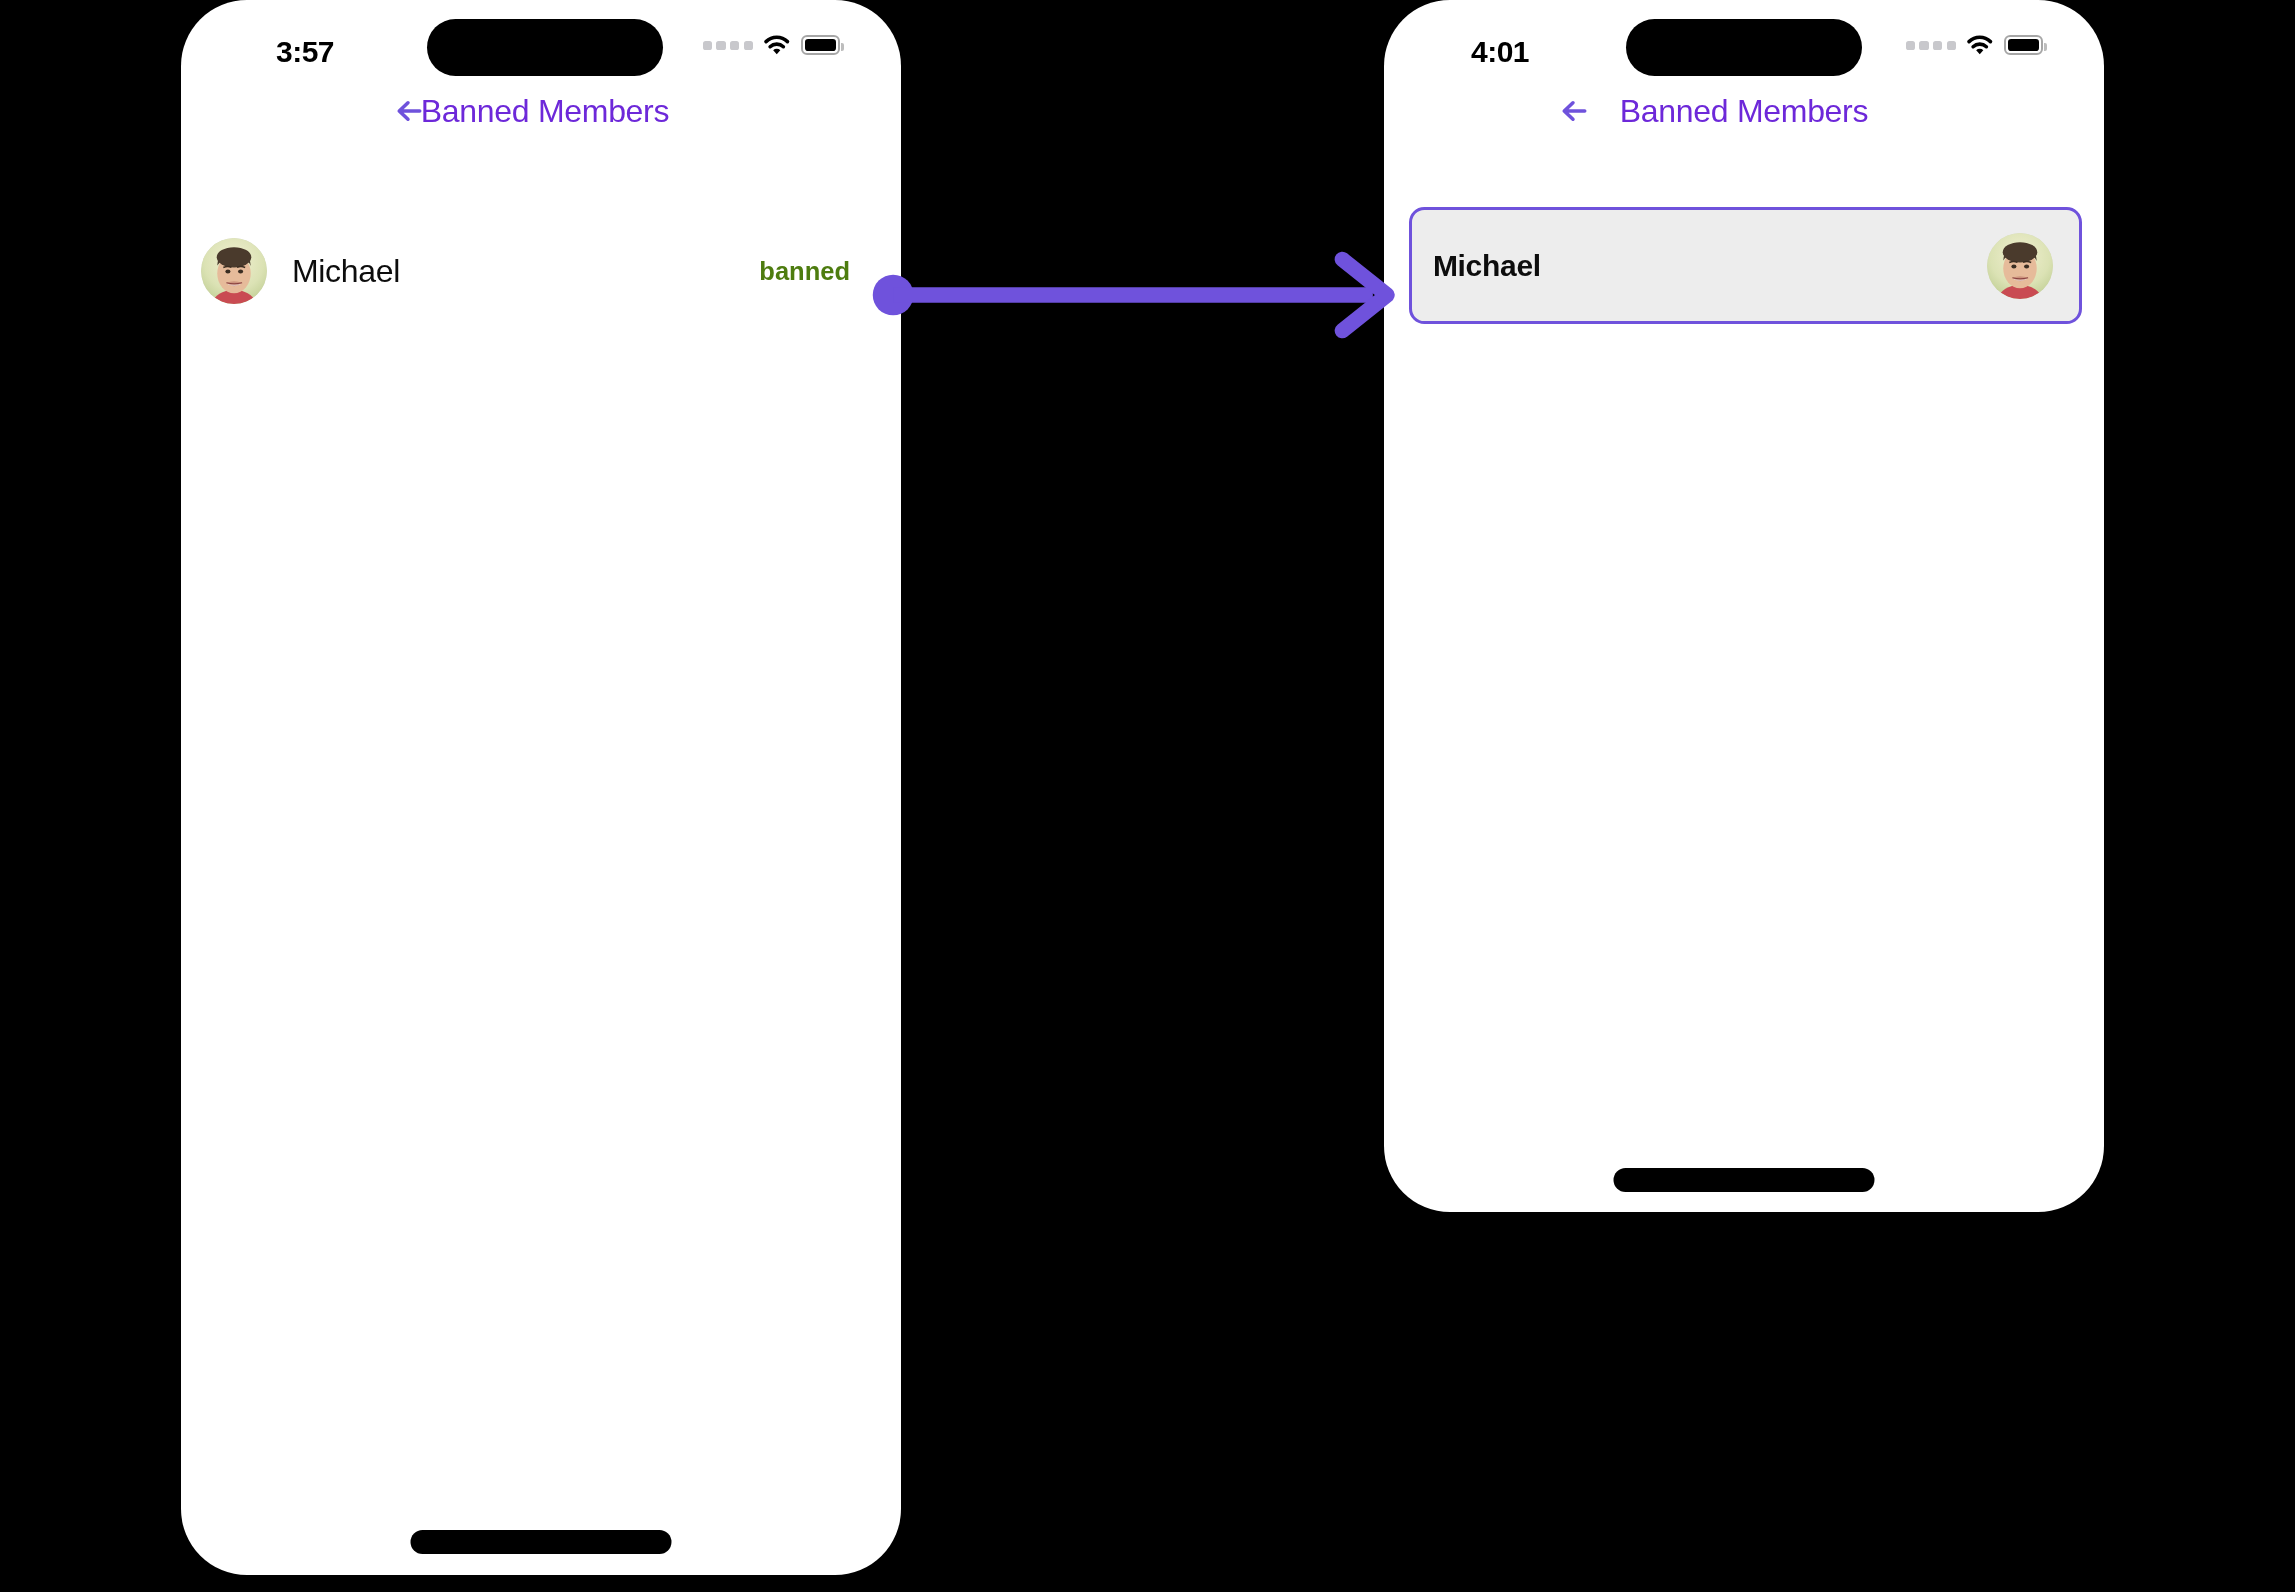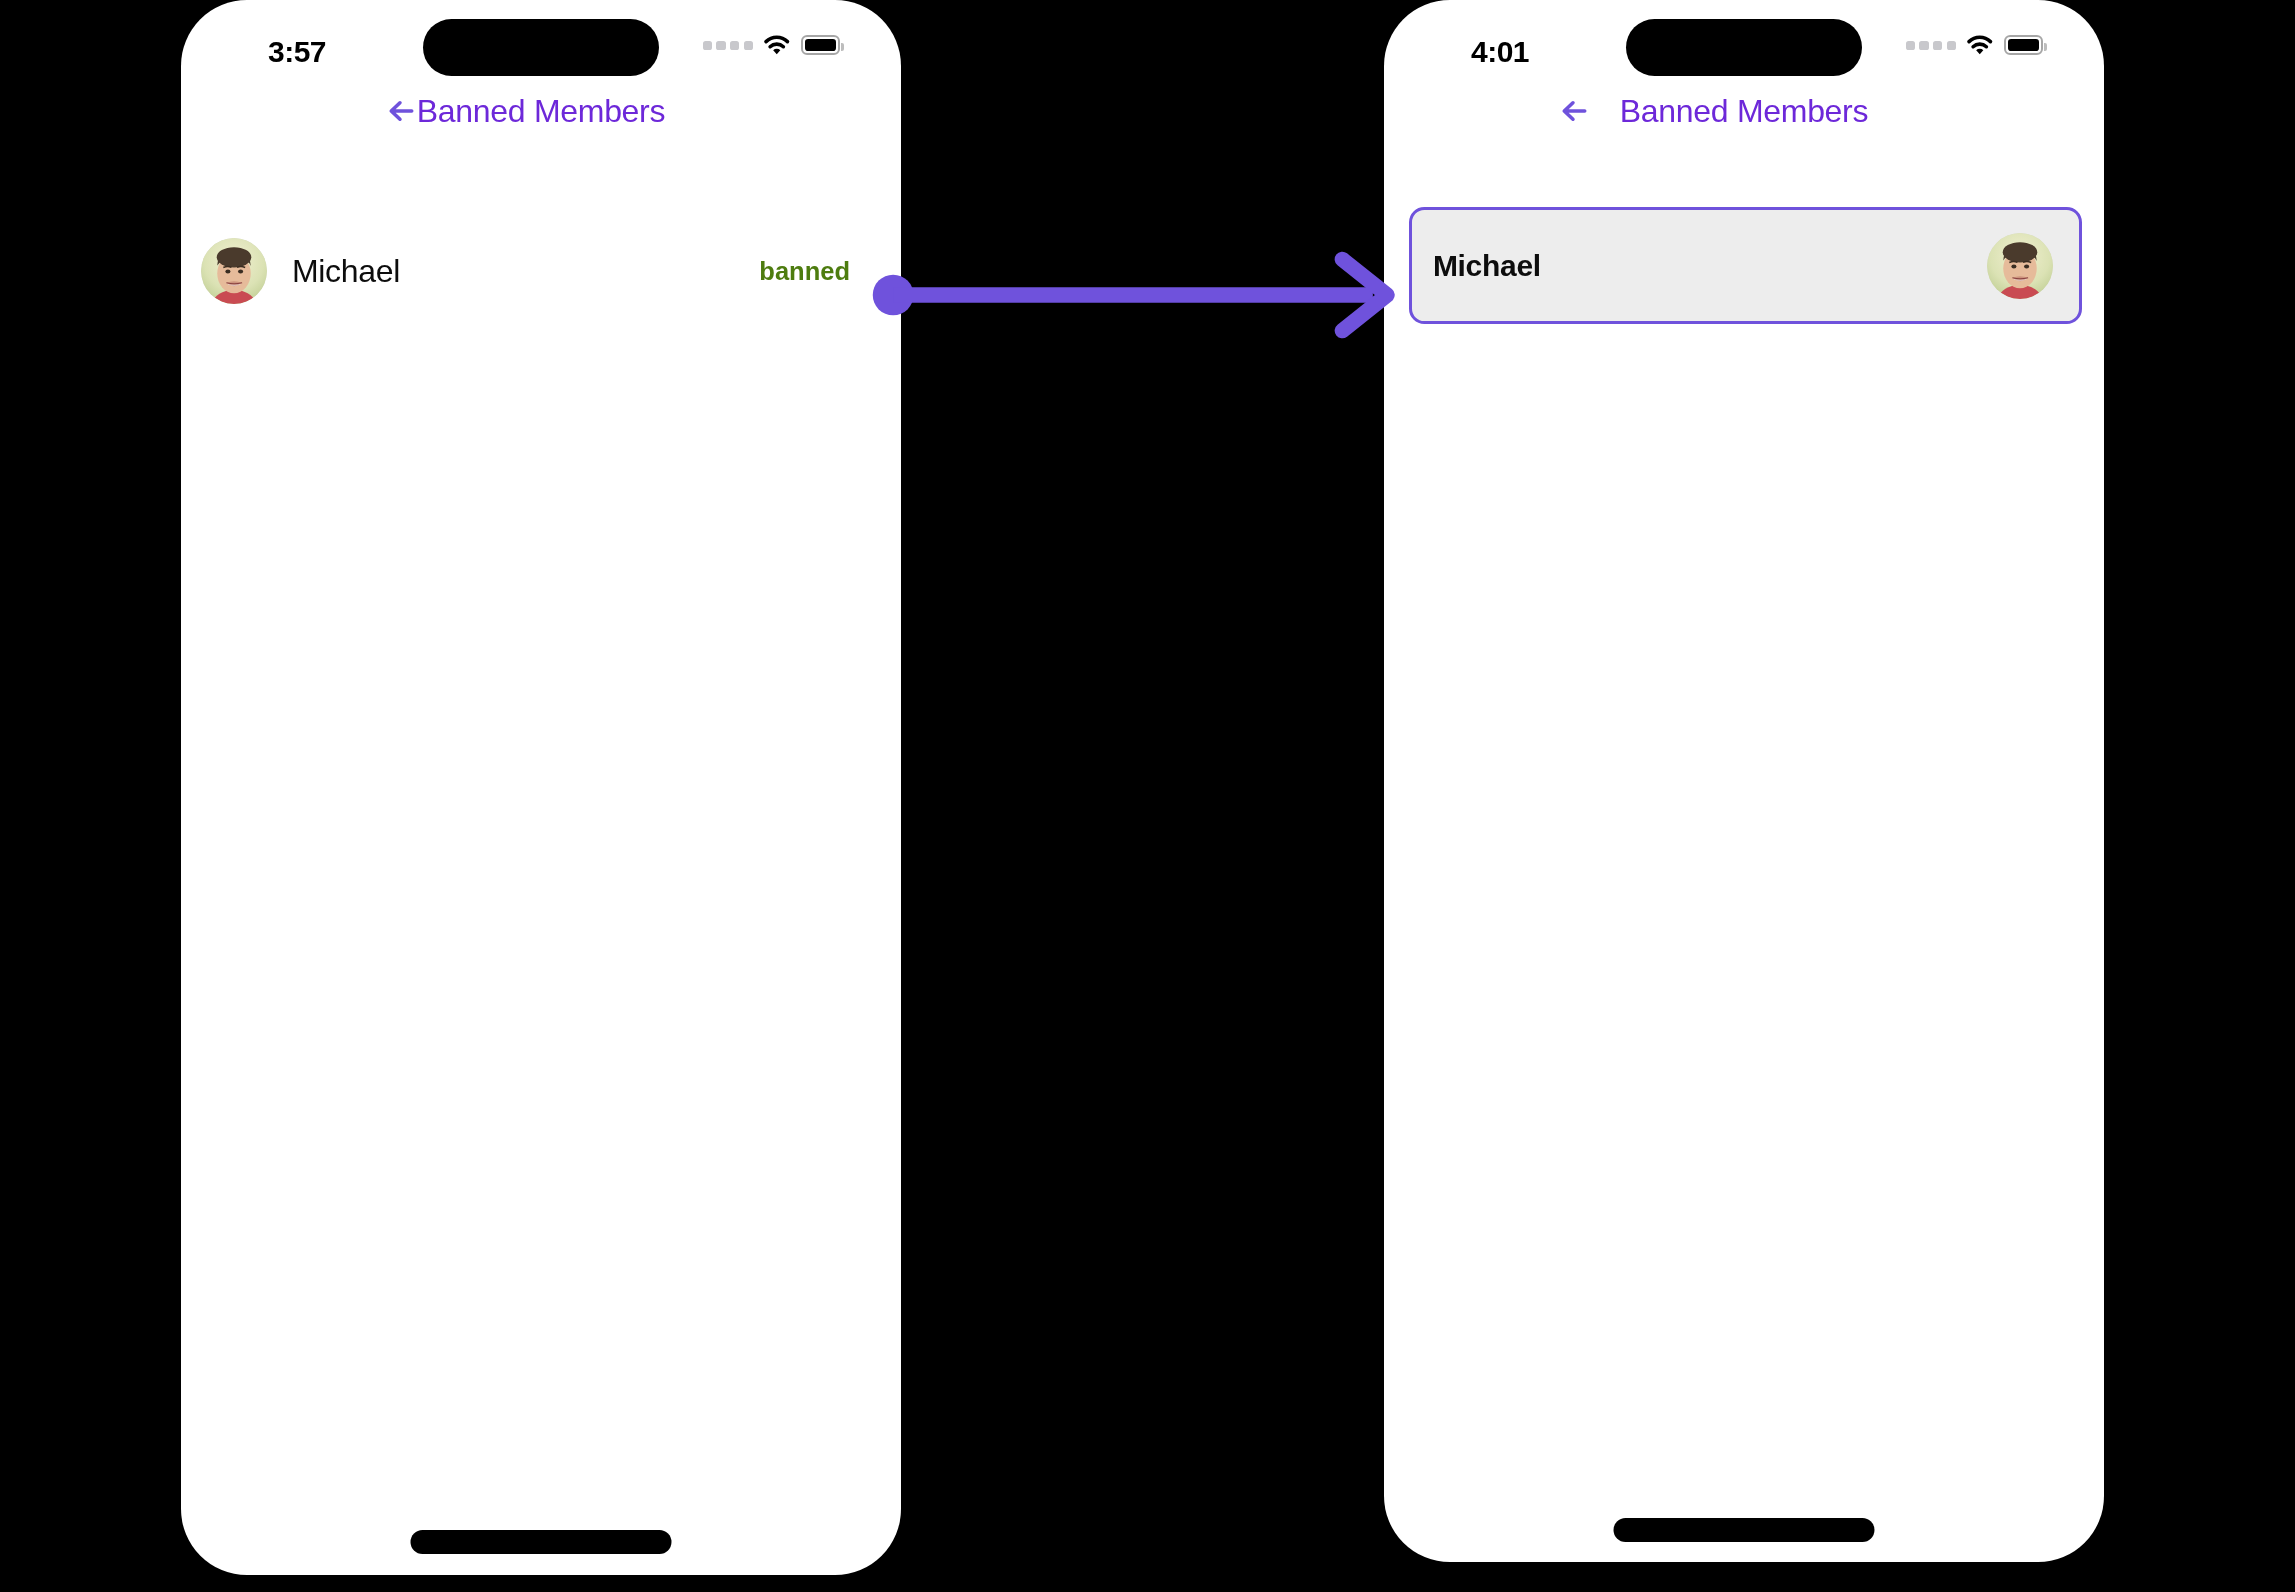--- a/index.html
+++ b/index.html
@@ -11,22 +11,22 @@
     -webkit-font-smoothing:antialiased;
   }
 
   
   .phone {
     position:absolute;
     background:#fff;
     overflow:hidden;
   }
   #phone-left  { left:181px;  top:0; width:720px; height:1575px;
-                 border-radius:0 0 66px 66px; }
-  #phone-right { left:1384px; top:0; width:720px; height:1562px;
+                 border-radius:0 0 66px 66px;padding-left:8px; }
+  #phone-right { left:1384px; top:0; width:720px; height:1212px;
                  border-radius:0 0 66px 66px; }
   
   .phone::before {
     content:"";
     position:absolute; left:0; top:0; width:100%; height:100%;
     border-radius:66px 66px 66px 66px;
     pointer-events:none;
   }
   #phone-left  { border-top-left-radius:66px;  border-top-right-radius:66px; }
   #phone-right { border-top-left-radius:66px;  border-top-right-radius:66px; }

